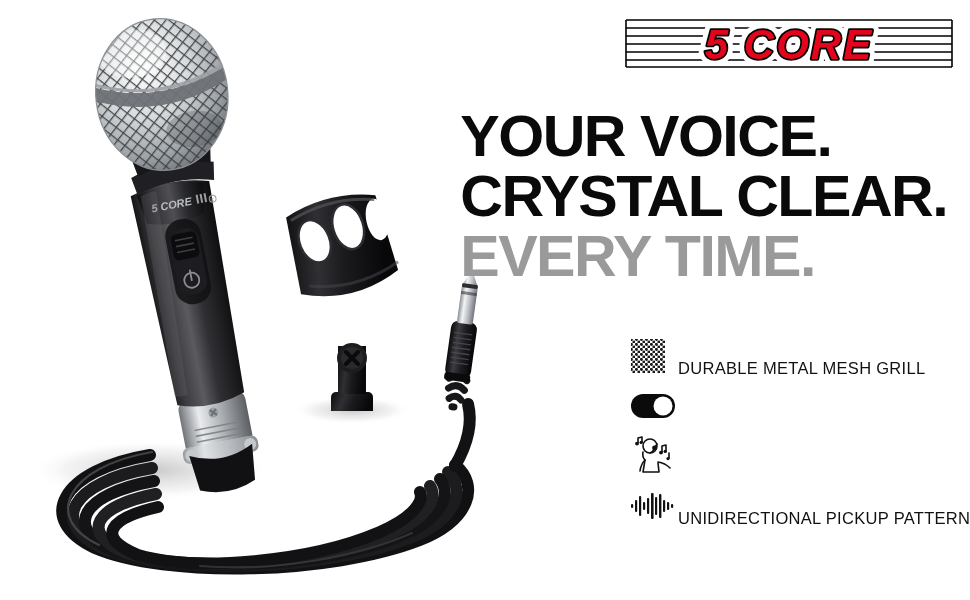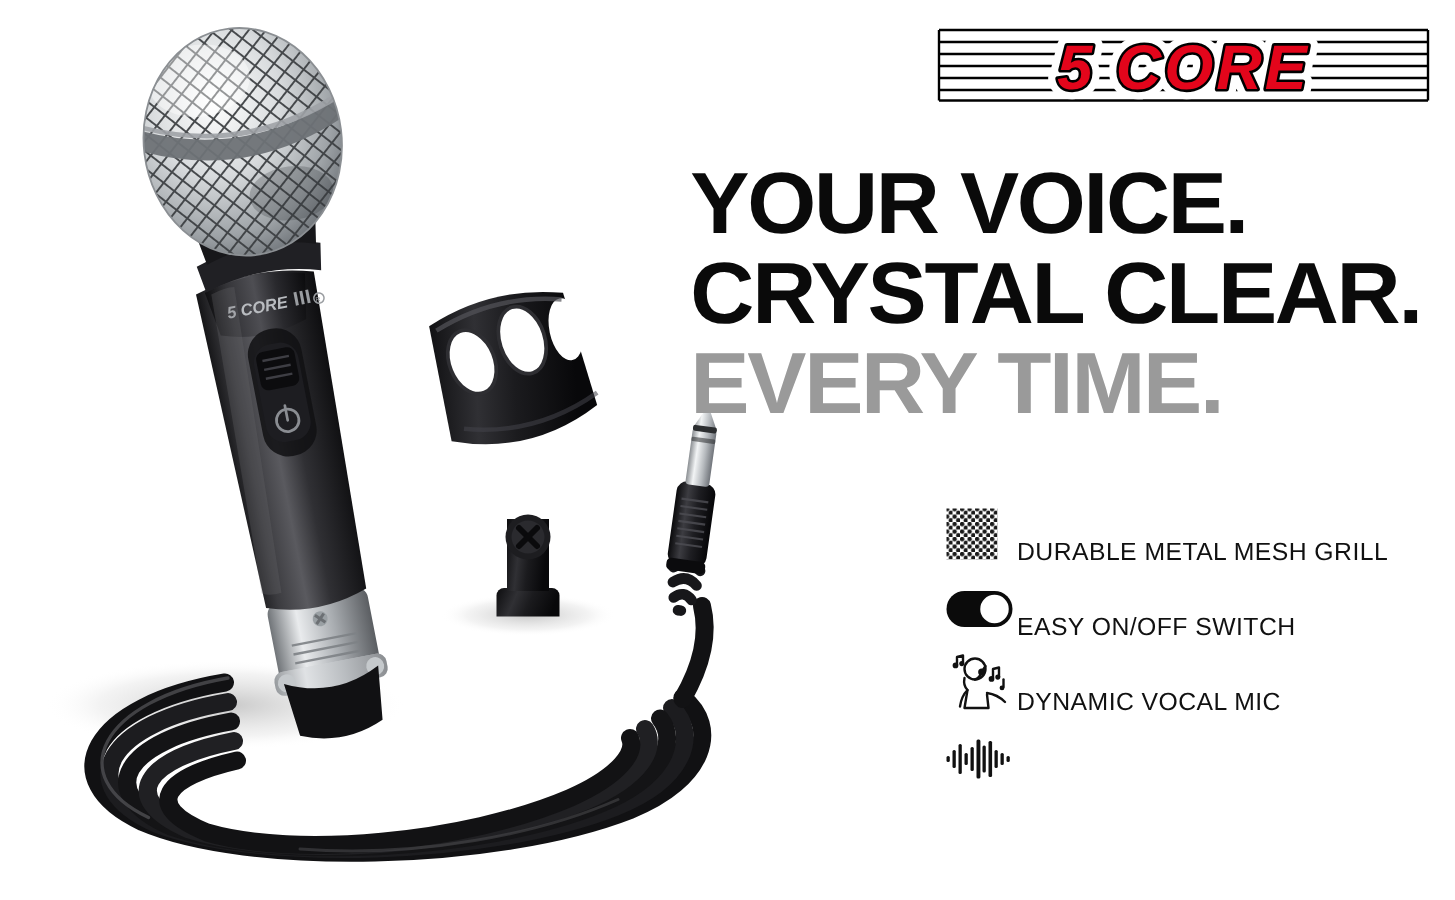--- a/index.html
+++ b/index.html
@@ -340,21 +340,20 @@
       <span class="feature-label">DURABLE METAL MESH GRILL</span>
     </div>
 
     <div class="feature-row">
       <span class="feature-icon">
         <svg width="46" height="26" viewBox="0 0 46 26" xmlns="http://www.w3.org/2000/svg">
           <rect x="1" y="1" width="44" height="24" rx="12" fill="#0b0b0b"></rect>
           <circle cx="33" cy="13" r="9.5" fill="#ffffff"></circle>
         </svg>
       </span>
-      <span class="feature-label">EASY ON/OFF SWITCH</span>
     </div>
 
     <div class="feature-row">
       <span class="feature-icon">
         <svg width="46" height="42" viewBox="0 0 46 42" xmlns="http://www.w3.org/2000/svg" fill="none" stroke="#111111" stroke-width="1.6" stroke-linecap="round" stroke-linejoin="round">
           <circle cx="20" cy="11" r="7"></circle>
           <path d="M13 17 q-1 5 2 8 l-2 12 h16 l-1 -9"></path>
           <path d="M28 27 q7 1 12 6"></path>
           <path d="M15 25 q-4 4 -5 11"></path>
           <path d="M20 18 q3 -1 4 -4"></path>
@@ -364,35 +363,35 @@
           <path d="M8 8 v-5 l4 -1 v5"></path>
           <circle cx="7" cy="8.6" r="1.9" fill="#111111" stroke="none"></circle>
           <circle cx="11.2" cy="7.4" r="1.7" fill="#111111" stroke="none"></circle>
           <path d="M32 17 v-6 l4 -1 v6"></path>
           <circle cx="31" cy="17.6" r="1.9" fill="#111111" stroke="none"></circle>
           <circle cx="35.2" cy="16.4" r="1.7" fill="#111111" stroke="none"></circle>
           <path d="M39 23 v-5"></path>
           <circle cx="38" cy="23.6" r="1.6" fill="#111111" stroke="none"></circle>
         </svg>
       </span>
-      <span class="feature-label">DYNAMIC VOCAL MIC</span>
     </div>
 
     <div class="feature-row">
       <span class="feature-icon">
         <svg width="46" height="30" viewBox="0 0 46 30" xmlns="http://www.w3.org/2000/svg" fill="#111111">
           <rect x="1" y="13" width="2.2" height="4" rx="1"></rect>
           <rect x="5" y="9" width="2.2" height="12" rx="1"></rect>
           <rect x="9" y="5" width="2.2" height="20" rx="1"></rect>
           <rect x="13" y="11" width="2.2" height="8" rx="1"></rect>
           <rect x="17" y="7" width="2.2" height="16" rx="1"></rect>
           <rect x="21" y="2" width="2.6" height="26" rx="1"></rect>
           <rect x="25" y="6" width="2.2" height="18" rx="1"></rect>
           <rect x="29" y="3" width="2.4" height="24" rx="1"></rect>
           <rect x="33" y="9" width="2.2" height="12" rx="1"></rect>
           <rect x="37" y="11" width="2.2" height="8" rx="1"></rect>
           <rect x="41" y="13" width="2.2" height="4" rx="1"></rect>
         </svg>
       </span>
+      <span class="feature-label">UNIDIRECTIONAL PICKUP PATTERN</span>
     </div>
 
   </div>
 </div>
 
 </body></html>

